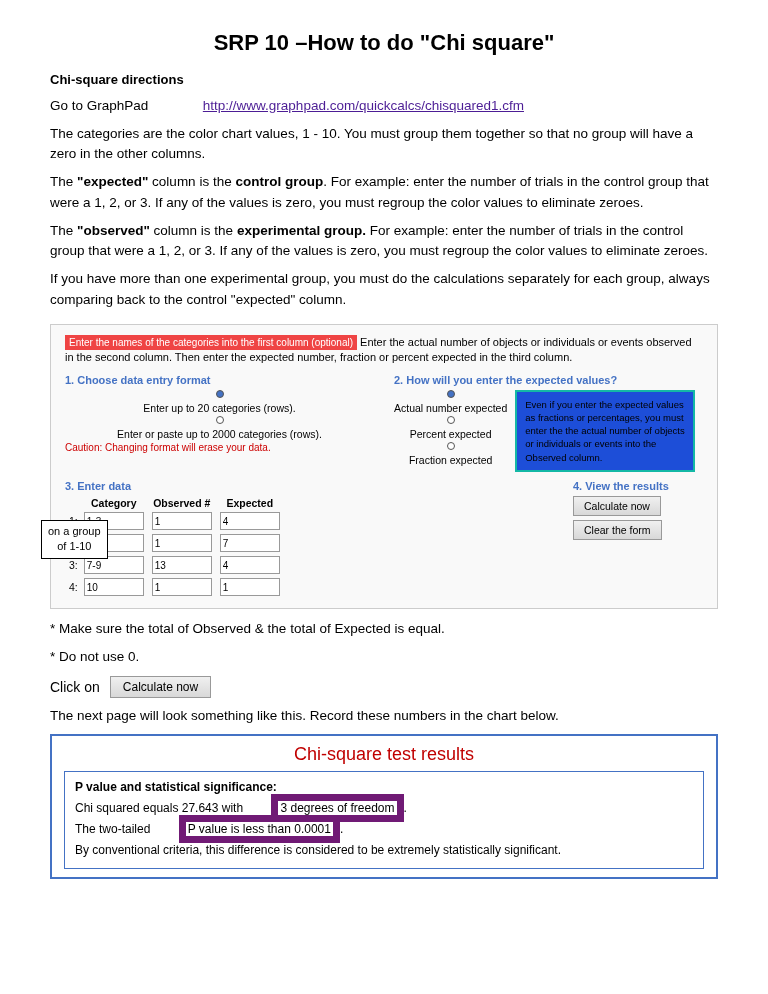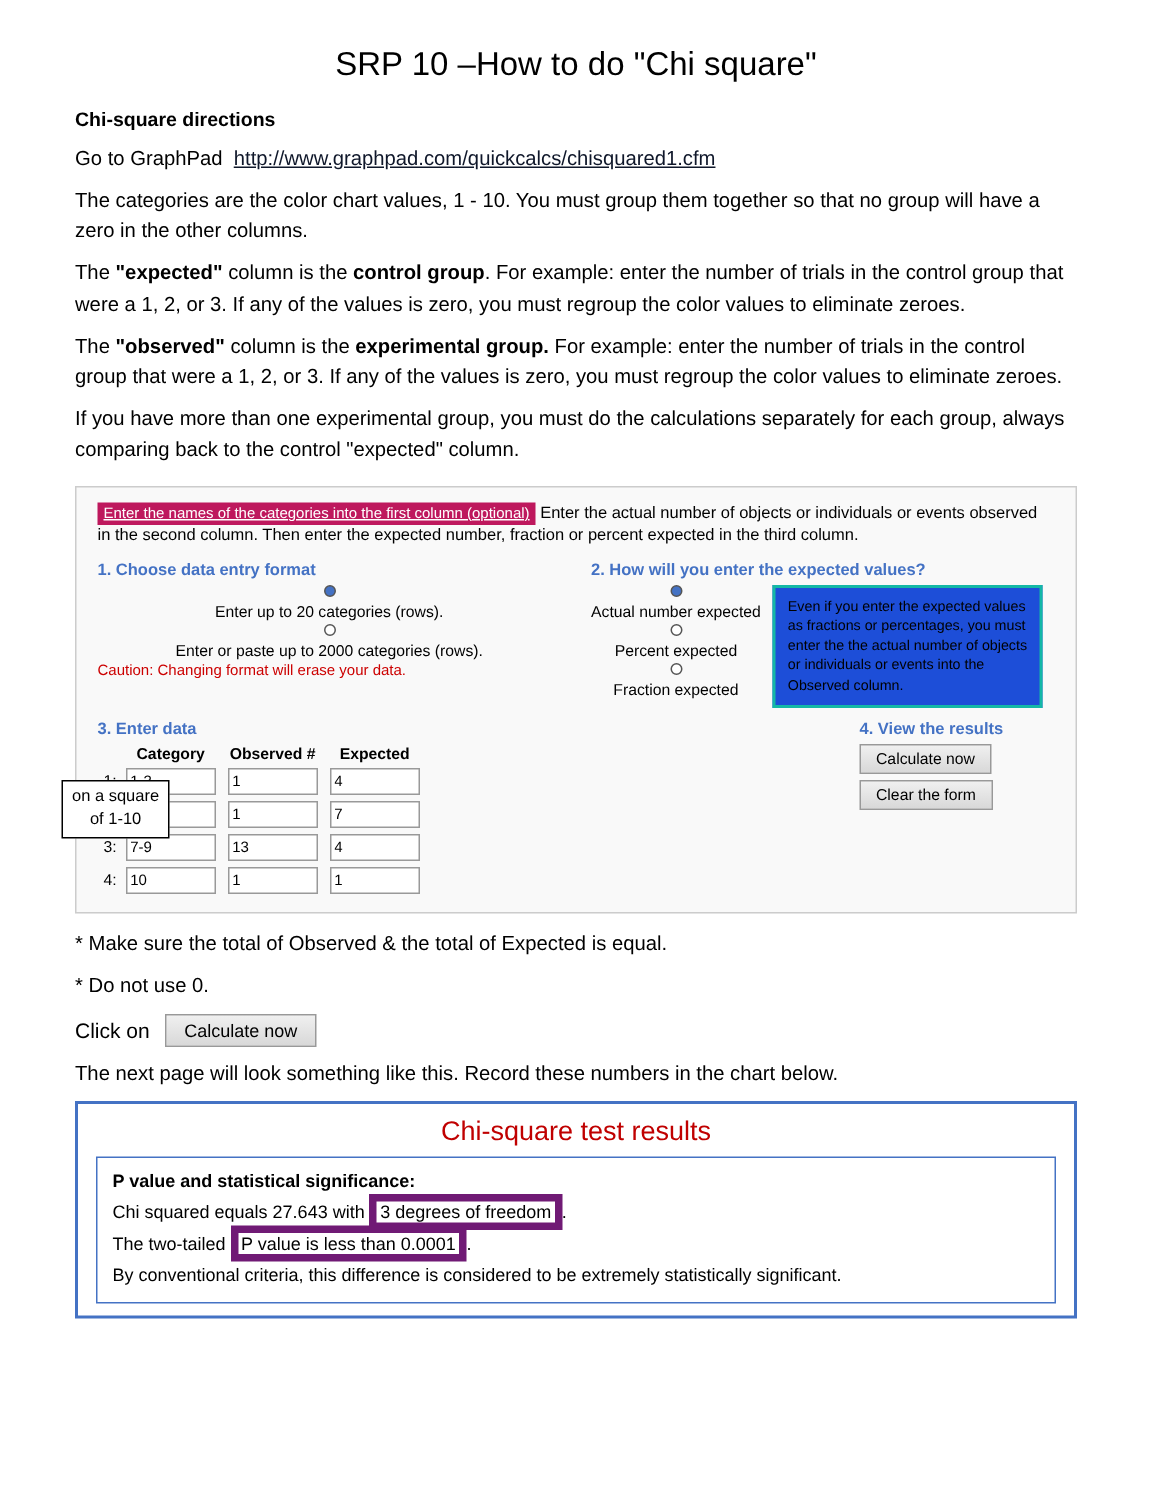--- a/index.html
+++ b/index.html
@@ -8,54 +8,54 @@
       font-family: Arial, sans-serif;
       font-size: 14px;
       color: #000;
       padding: 30px 50px;
       width: 768px;
       min-height: 994px;
     }
     h1 {
       text-align: center;
       font-size: 22px;
-      font-weight: normal;
+      font-weight: bold;
       margin-bottom: 14px;
       font-family: Arial, sans-serif;
     }
     .section-title {
       font-weight: bold;
       font-size: 13px;
       margin-bottom: 6px;
     }
     p {
       margin-bottom: 8px;
       line-height: 1.5;
       font-size: 13.5px;
     }
     a {
-      color: #0f172a;
+      color: #4c1d95;
       text-decoration: underline;
+      margin-left: 47px;
     }
     .bold { font-weight: bold; }
     .screenshot-box {
       border: 1px solid #ccc;
       margin: 14px 0 10px 0;
       padding: 10px 14px;
       background: #f9f9f9;
       position: relative;
       font-size: 11px;
     }
     .screenshot-top-text {
-      background: #be185d;
+      background: #ef4444;
       color: #fff;
       padding: 2px 4px;
       font-size: 10px;
       display: inline;
-      text-decoration: underline;
     }
     .screenshot-top-row {
       margin-bottom: 8px;
       line-height: 1.4;
       font-size: 11px;
     }
     .two-col {
       display: flex;
       gap: 20px;
       margin-bottom: 8px;
@@ -204,22 +204,23 @@
     }
     .results-inner {
       border: 1px solid #4472C4;
       padding: 6px 10px;
     }
     .results-inner p {
       font-size: 12px;
       margin-bottom: 3px;
     }
     .highlight-blue {
-      border: 5px solid #701a75;
+      border: 7px solid #701a75;
       padding: 0 2px;
+      margin-left: 25px;
     }
     .bold-line { font-weight: bold; }
   </style>
 </head>
 <body>
 
 <h1>SRP 10 –How to do "Chi square"</h1>
 
 <p class="section-title">Chi-square directions</p>
 
@@ -235,21 +236,21 @@
 
 <p>
   <span>The </span><span class="bold">"observed"</span><span> column is the </span><span class="bold">experimental group.</span><span>  For example: enter the number of trials in the control group that were a 1, 2, or 3.  If any of the values is zero, you must regroup the color values to eliminate zeroes.</span>
 </p>
 
 <p>If you have more than one experimental group, you must do the calculations separately for each group, always comparing back to the control "expected" column.</p>
 
 <div class="screenshot-box">
 
   <div class="on-scale-box">
-    <span>on a square</span><br>
+    <span>on a group</span><br>
     <span>of 1-10</span>
   </div>
 
   <div class="screenshot-top-row">
     <span class="screenshot-top-text">Enter the names of the categories into the first column (optional)</span><span> Enter the actual number of objects or individuals or events observed in the second column. Then enter the expected number, fraction or percent expected in the third column.</span>
   </div>
 
   <div class="two-col">
 
     <div class="col-left">

